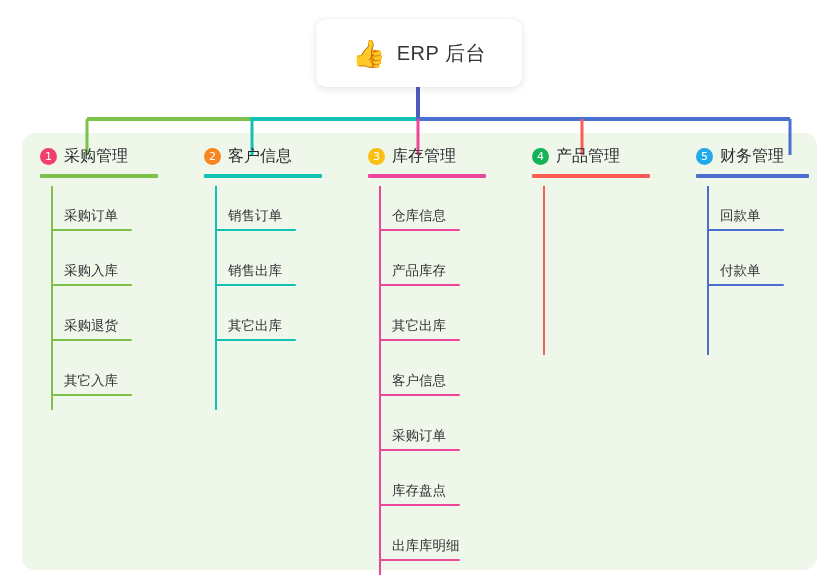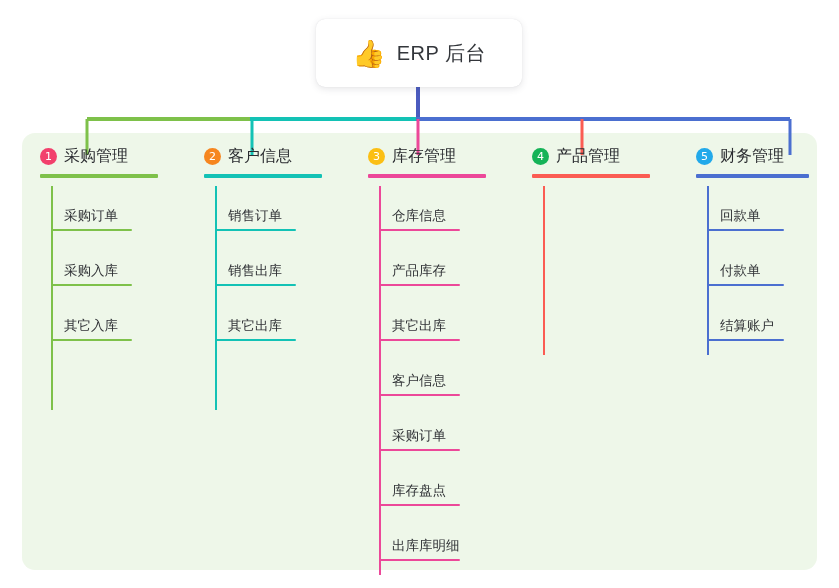--- a/index.html
+++ b/index.html
@@ -163,20 +163,24 @@
         <div class="leaf-list">
           <div class="leaf">
             <div class="leaf-label">采购订单</div>
             <div class="leaf-rule" style="width: 80px; background: rgb(126, 193, 74);"></div>
           </div>
           <div class="leaf">
             <div class="leaf-label">采购入库</div>
             <div class="leaf-rule" style="width: 80px; background: rgb(126, 193, 74);"></div>
           </div>
           <div class="leaf">
+            <div class="leaf-label">采购退货</div>
+            <div class="leaf-rule" style="width: 80px; background: rgb(126, 193, 74);"></div>
+          </div>
+          <div class="leaf">
             <div class="leaf-label">其它入库</div>
             <div class="leaf-rule" style="width: 80px; background: rgb(126, 193, 74);"></div>
           </div>
         </div>
       </div>
       <div class="column" style="left: 204px;">
         <div class="col-head">
           <span class="badge" style="background: rgb(246, 134, 31);">2</span>
           <span class="col-title">客户信息</span>
         </div>
@@ -248,21 +252,17 @@
         <div class="col-rule" style="width: 113px; background: rgb(75, 111, 208);"></div>
         <div class="leaf-list">
           <div class="leaf">
             <div class="leaf-label">回款单</div>
             <div class="leaf-rule" style="width: 76px; background: rgb(75, 111, 208);"></div>
           </div>
           <div class="leaf">
             <div class="leaf-label">付款单</div>
             <div class="leaf-rule" style="width: 76px; background: rgb(75, 111, 208);"></div>
           </div>
-          <div class="leaf">
-            <div class="leaf-label">结算账户</div>
-            <div class="leaf-rule" style="width: 76px; background: rgb(75, 111, 208);"></div>
-          </div>
         </div>
       </div>
     </div>
 
 </div>
 
 </body></html>

